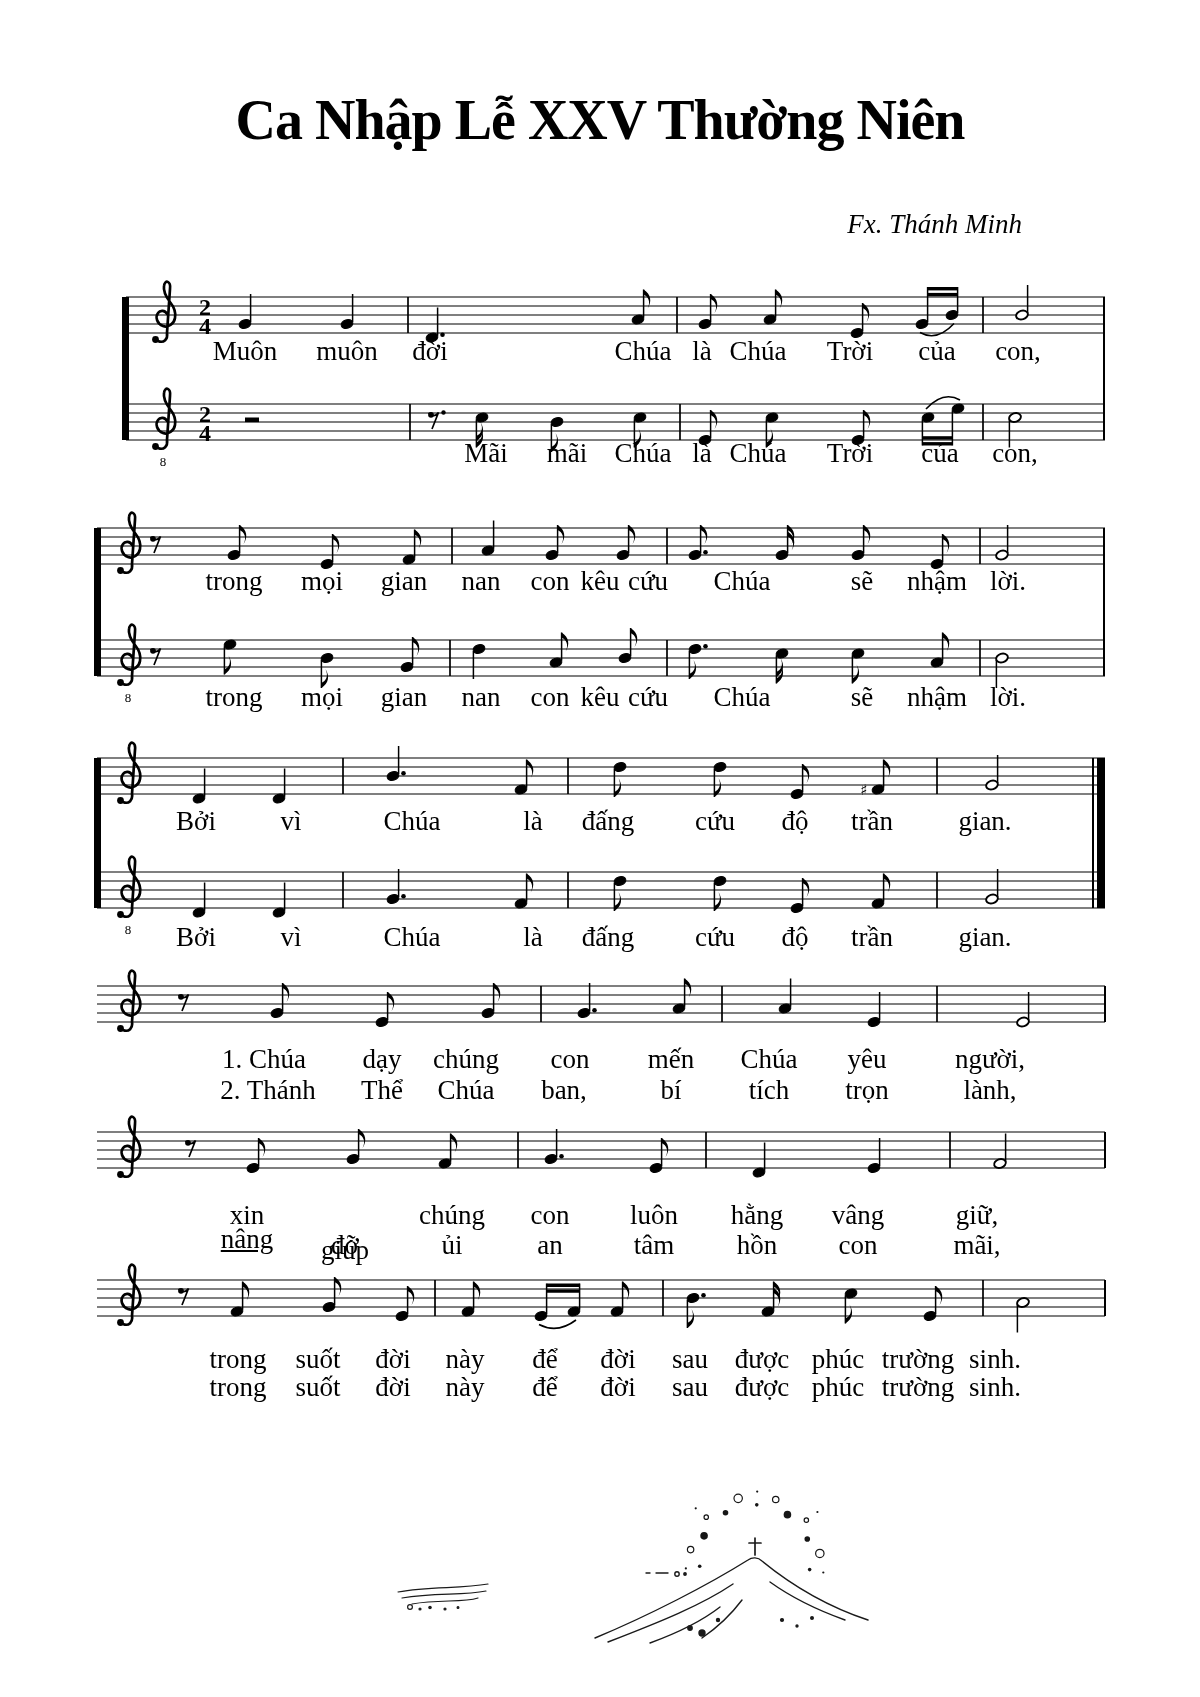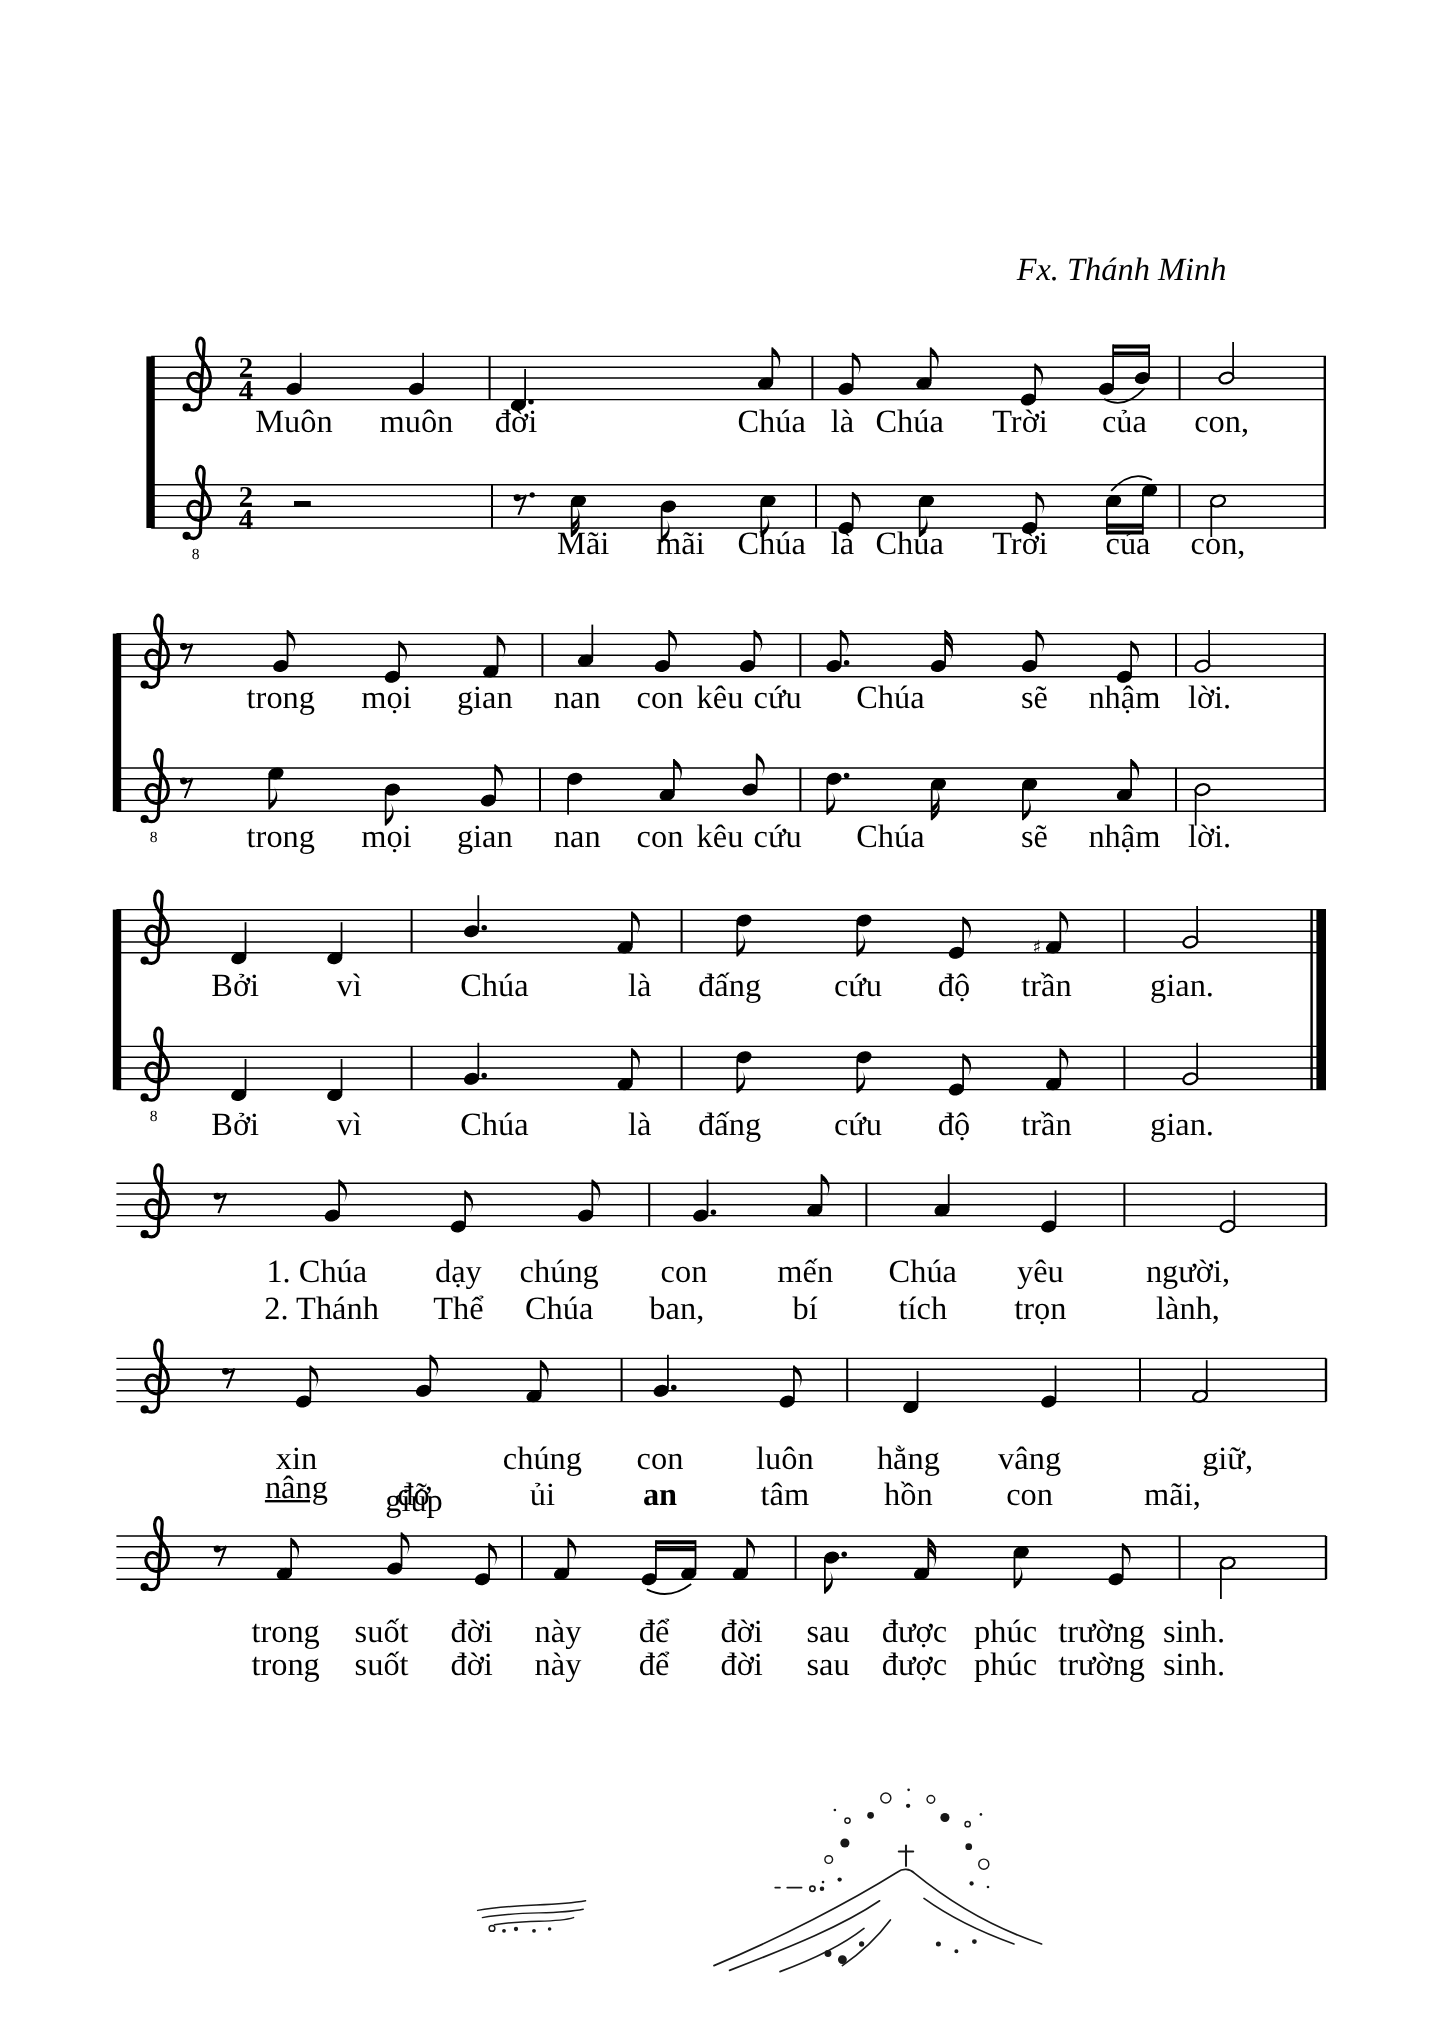--- a/index.html
+++ b/index.html
@@ -14,20 +14,21 @@
   #score{position:absolute;left:0;top:0;width:1200px;height:1697px;}
   .staff{position:absolute;left:0;overflow:visible;}
   .lyric{position:absolute;transform:translateX(-50%);font-size:27px;white-space:nowrap;}
   .connector{position:absolute;background:#000;}
   #ornament{position:absolute;left:350px;top:1470px;}
 </style>
 </head>
 <body>
 
 <div class="page">
+  <div class="title">Ca Nhập Lễ XXV Thường Niên</div>
   <div class="composer">Fx. Thánh Minh</div>
 
   <div id="score">
       <div class="connector" style="left: 122px; top: 297px; width: 7px; height: 143px;"></div>
       <div class="connector" style="left: 1103px; top: 297px; width: 2px; height: 143px;"></div>
       <div class="connector" style="left: 94px; top: 528px; width: 7px; height: 148px;"></div>
       <div class="connector" style="left: 1103px; top: 528px; width: 2px; height: 148px;"></div>
       <div class="connector" style="left: 94px; top: 758px; width: 7px; height: 150px;"></div>
       <div class="connector" style="left: 1092px; top: 758px; width: 2px; height: 150px;"></div>
       <div class="connector" style="left: 1097px; top: 758px; width: 8px; height: 150px;"></div>
@@ -636,25 +637,25 @@
           <line x1="1005.6" y1="57.5" x2="1005.6" y2="29.5" stroke="#000" stroke-width="1.5"></line>
         </g>
       </svg>
       <span class="lyric" style="left: 247px; top: 1200px;">xin</span>
       <span class="lyric" style="left: 345px; top: 1200px; margin-top: 35px;">giúp</span>
       <span class="lyric" style="left: 452px; top: 1200px;">chúng</span>
       <span class="lyric" style="left: 550px; top: 1200px;">con</span>
       <span class="lyric" style="left: 654px; top: 1200px;">luôn</span>
       <span class="lyric" style="left: 757px; top: 1200px;">hằng</span>
       <span class="lyric" style="left: 858px; top: 1200px;">vâng</span>
-      <span class="lyric" style="left: 977px; top: 1200px; margin-left: 46px;">giữ,</span>
+      <span class="lyric" style="left: 977px; top: 1200px;">giữ,</span>
       <span class="lyric" style="left: 247px; top: 1224px; text-decoration: underline;">nâng</span>
       <span class="lyric" style="left: 345px; top: 1230px;">đỡ</span>
       <span class="lyric" style="left: 452px; top: 1230px;">ủi</span>
-      <span class="lyric" style="left: 550px; top: 1230px; font-weight: bold;">an</span>
+      <span class="lyric" style="left: 550px; top: 1230px;">an</span>
       <span class="lyric" style="left: 654px; top: 1230px;">tâm</span>
       <span class="lyric" style="left: 757px; top: 1230px;">hồn</span>
       <span class="lyric" style="left: 858px; top: 1230px;">con</span>
       <span class="lyric" style="left: 977px; top: 1230px;">mãi,</span>
       <svg class="staff" width="1200" height="112" style="top: 1252px;">
         <line x1="97" y1="28" x2="1105" y2="28" stroke="#000" stroke-width="1.2"></line>
         <line x1="97" y1="37" x2="1105" y2="37" stroke="#000" stroke-width="1.2"></line>
         <line x1="97" y1="46" x2="1105" y2="46" stroke="#000" stroke-width="1.2"></line>
         <line x1="97" y1="55" x2="1105" y2="55" stroke="#000" stroke-width="1.2"></line>
         <line x1="97" y1="64" x2="1105" y2="64" stroke="#000" stroke-width="1.2"></line>

